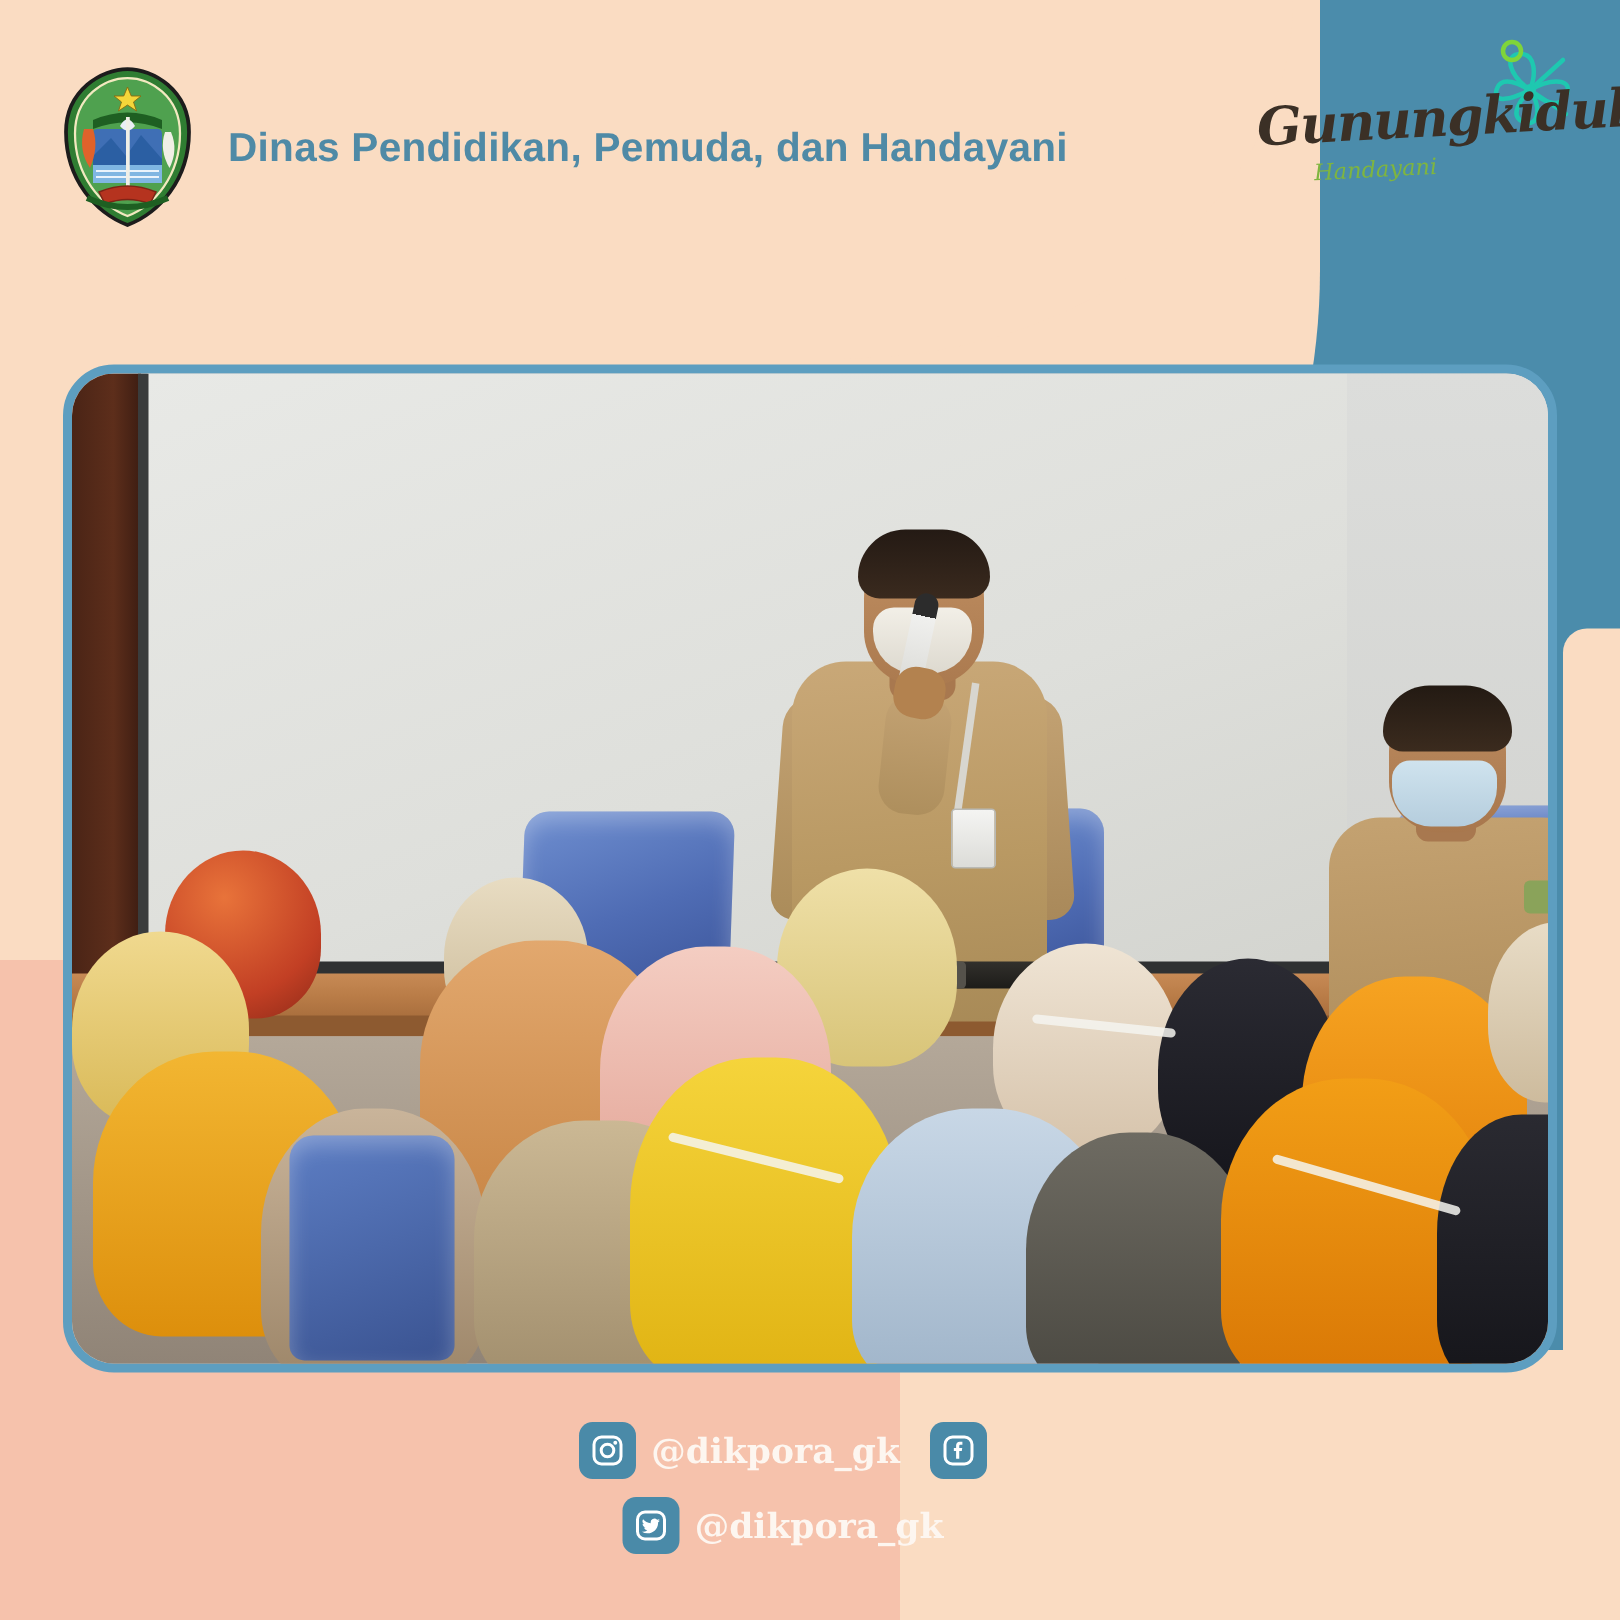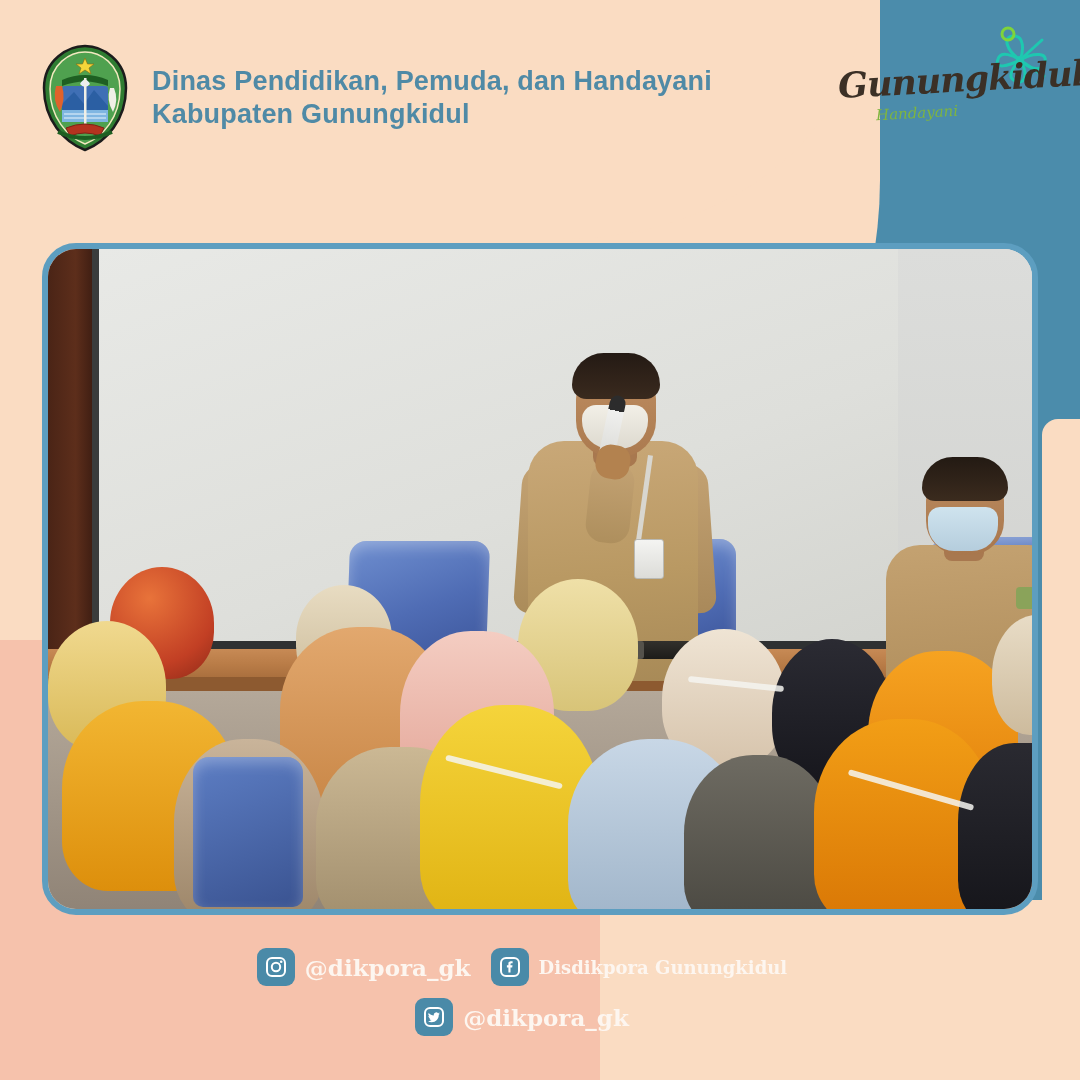--- a/index.html
+++ b/index.html
@@ -200,21 +200,20 @@
         <path d="M40 40 q5 -9 10 0 q-5 6 -10 0" fill="#e9eef5"></path>
         <rect x="44" y="34" width="2.5" height="46" fill="#f0efe6"></rect>
         <path d="M16 42 q-4 14 4 26 q6 -14 2 -26 z" fill="#e0622b"></path>
         <path d="M74 44 q5 12 -1 24 q-7 -12 -3 -24 z" fill="#f0efe6"></path>
         <path d="M26 84 q19 -8 38 0 l-4 8 q-15 -6 -30 0 z" fill="#b5331f" stroke="#7d2315" stroke-width="1"></path>
         <path d="M18 88 q27 12 54 0" stroke="#1e5f22" stroke-width="4" fill="none"></path>
       </svg>
     </div>
     <div class="title-block">
       <div class="title-line">Dinas Pendidikan, Pemuda, dan Handayani</div>
-      <div class="title-line">Kabupaten Gunungkidul</div>
     </div>
   </div>
 
   <div class="gk-logo">
     <div class="gk-orn">
       <svg viewBox="0 0 74 62" width="74" height="62">
         <g fill="none" stroke="#1ec8b0" stroke-width="3" stroke-linecap="round">
           <path d="M36 34 C22 24 18 10 30 10 C40 10 40 24 36 34 Z"></path>
           <path d="M36 34 C50 26 66 26 60 38 C55 48 42 40 36 34 Z"></path>
           <path d="M36 34 C44 46 42 60 31 55 C22 51 30 40 36 34 Z"></path>
@@ -309,21 +308,20 @@
       </div>
 
 
       <div class="sitem">
         <span class="sicon">
           <svg viewBox="0 0 24 24" width="24" height="24">
             <rect x="3" y="3" width="18" height="18" rx="5" fill="none" stroke="#ffffff" stroke-width="2"></rect>
             <path d="M14.6 8.2h-1.3c-.5 0-.8.3-.8.8v1.3h2l-.3 2.1h-1.7v5.1h-2.1v-5.1H8.9v-2.1h1.5V8.7c0-1.5 1-2.5 2.4-2.5h1.8z" fill="#ffffff"></path>
           </svg>
         </span>
-        <span class="slabel small">Disdikpora Gunungkidul</span>
       </div>
 
     </div>
 
     <div class="srow r2">
       <div class="sitem">
         <span class="sicon">
           <svg viewBox="0 0 24 24" width="24" height="24">
             <rect x="3" y="3" width="18" height="18" rx="5" fill="none" stroke="#ffffff" stroke-width="2"></rect>
             <path d="M18 8.6c-.45.2-.93.33-1.43.4.51-.31.9-.8 1.09-1.38-.48.29-1.01.49-1.58.6a2.48 2.48 0 0 0-4.23 2.26c-2.06-.1-3.89-1.09-5.11-2.6a2.48 2.48 0 0 0 .77 3.31c-.4-.01-.79-.12-1.12-.31v.03c0 1.2.85 2.2 1.98 2.43-.36.1-.75.11-1.12.04a2.49 2.49 0 0 0 2.32 1.72 4.98 4.98 0 0 1-3.68 1.03 7.02 7.02 0 0 0 3.8 1.11c4.56 0 7.06-3.78 7.06-7.06v-.32c.49-.35.9-.79 1.23-1.26z" fill="#ffffff"></path>

